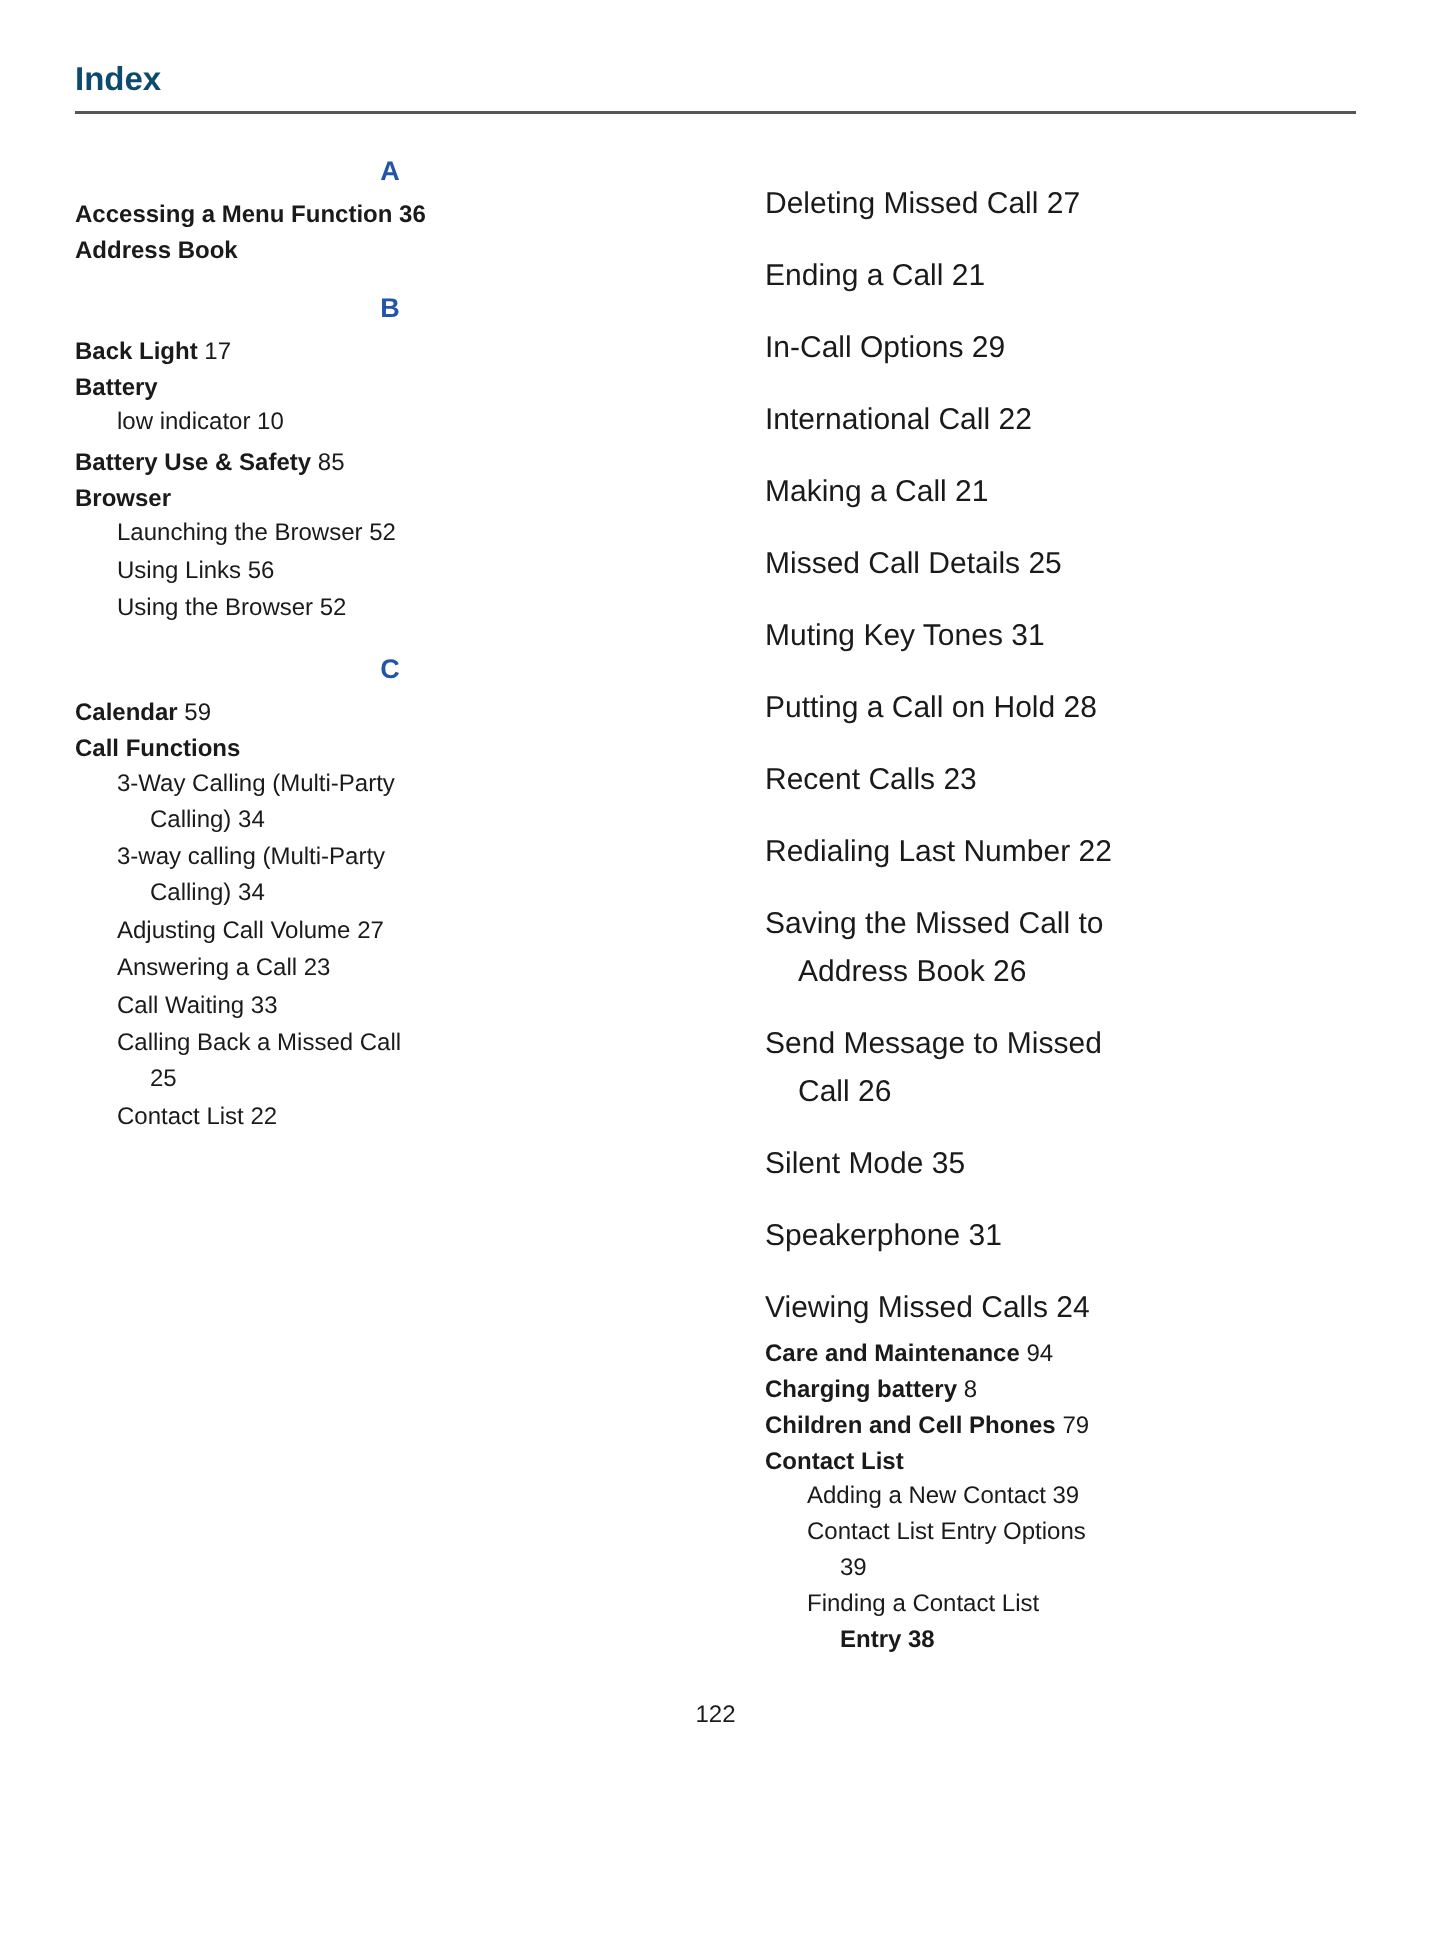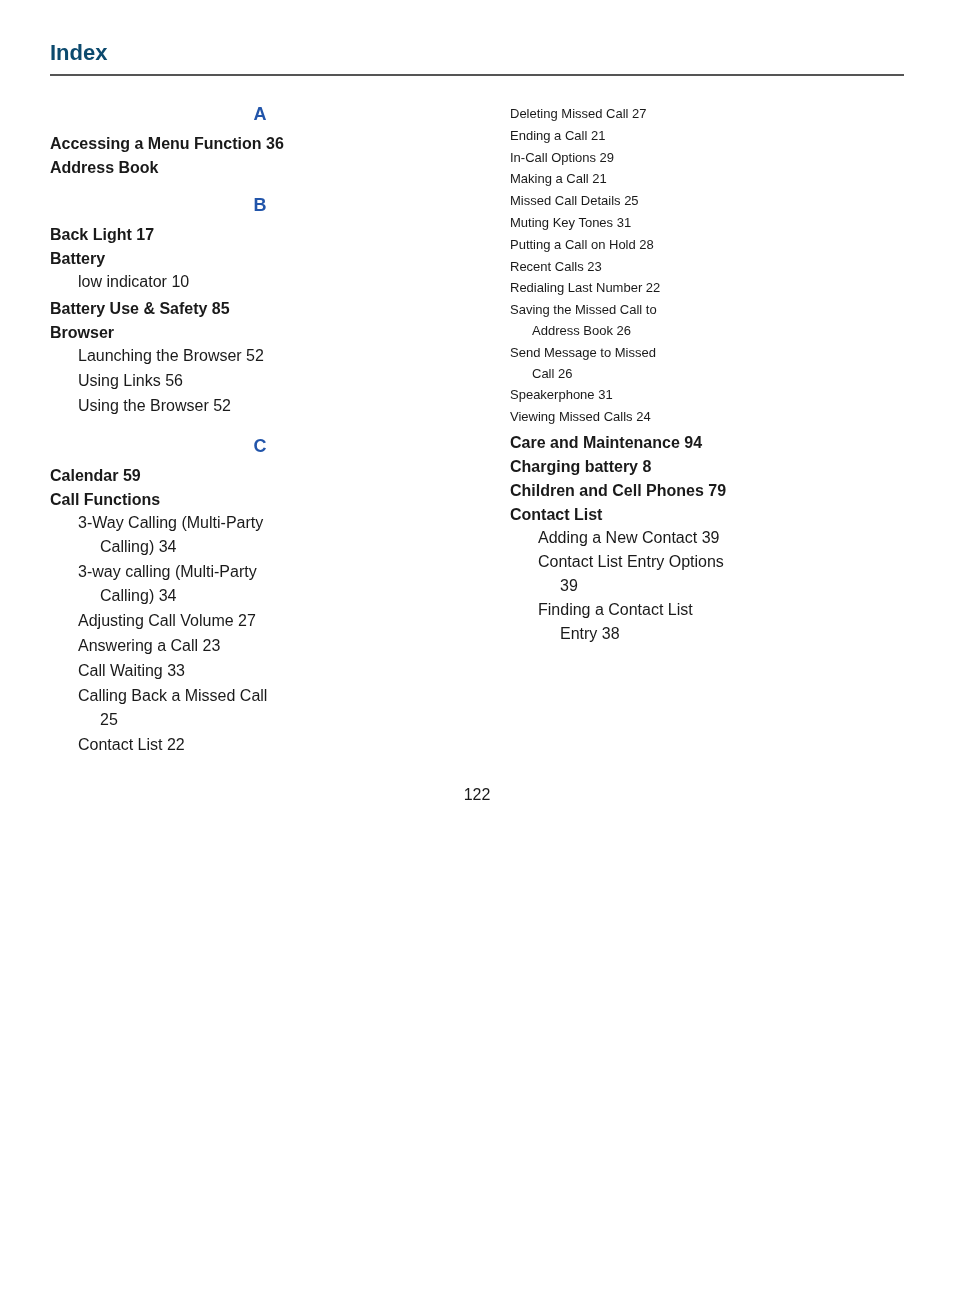--- a/index.html
+++ b/index.html
@@ -40,38 +40,39 @@
       text-align: center;
       margin-bottom: 10px;
     }
     .entry-bold {
       font-weight: bold;
       font-size: 16px;
       margin-top: 6px;
       margin-bottom: 2px;
     }
     .entry-number {
-      font-weight: bold;
+      font-weight: normal;
       font-size: 16px;
     }
     .entry-sub {
       padding-left: 28px;
       font-size: 16px;
       line-height: 1.5;
       margin-top: 1px;
     }
     .page-number {
       text-align: center;
       margin-top: 29px;
       font-size: 16px;
     }
     .right-entry {
-      font-size: 13px;
+      font-size: 20px;
       line-height: 1.6;
       margin-bottom: 1px;
+      margin-top: 16px;
     }
     .right-entry-sub {
       padding-left: 28px;
       font-size: 16px;
       line-height: 1.5;
     }
   </style>
 </head>
 <body>
 
@@ -126,49 +127,51 @@
     </div>
     <div class="entry-sub">Contact List  22</div>
 
   </div>
 
   <div class="col-right">
 
     <div class="right-entry">Deleting Missed Call  27</div>
     <div class="right-entry">Ending a Call  21</div>
     <div class="right-entry">In-Call Options  29</div>
+    <div class="right-entry">International Call  22</div>
     <div class="right-entry">Making a Call  21</div>
     <div class="right-entry">Missed Call Details  25</div>
     <div class="right-entry">Muting Key Tones  31</div>
     <div class="right-entry">Putting a Call on Hold  28</div>
     <div class="right-entry">Recent Calls  23</div>
     <div class="right-entry">Redialing Last Number  22</div>
     <div class="right-entry">Saving the Missed Call to<br>
       <span style="padding-left:22px;">Address Book  26</span>
     </div>
     <div class="right-entry">Send Message to Missed<br>
       <span style="padding-left:22px;">Call  26</span>
     </div>
+    <div class="right-entry">Silent Mode  35</div>
     <div class="right-entry">Speakerphone  31</div>
     <div class="right-entry">Viewing Missed Calls  24</div>
 
     <div style="margin-top:6px;" class="entry-bold">
       <span>Care and Maintenance</span><span class="entry-number">  94</span>
     </div>
     <div class="entry-bold">
       <span>Charging battery</span><span class="entry-number">  8</span>
     </div>
     <div class="entry-bold">
       <span>Children and Cell Phones</span><span class="entry-number">  79</span>
     </div>
     <div class="entry-bold">Contact List</div>
     <div class="right-entry-sub">Adding a New Contact  39</div>
     <div class="right-entry-sub">Contact List Entry Options<br>
       <span style="padding-left:22px;">39</span>
     </div>
     <div class="right-entry-sub">Finding a Contact List<br>
-      <span style="padding-left:22px;">Entry  38</span>
+      <span style="padding-left:22px;font-weight:bold;">Entry  38</span>
     </div>
 
   </div>
 </div>
 
 <div class="page-number">122</div>
 
 </body></html>

